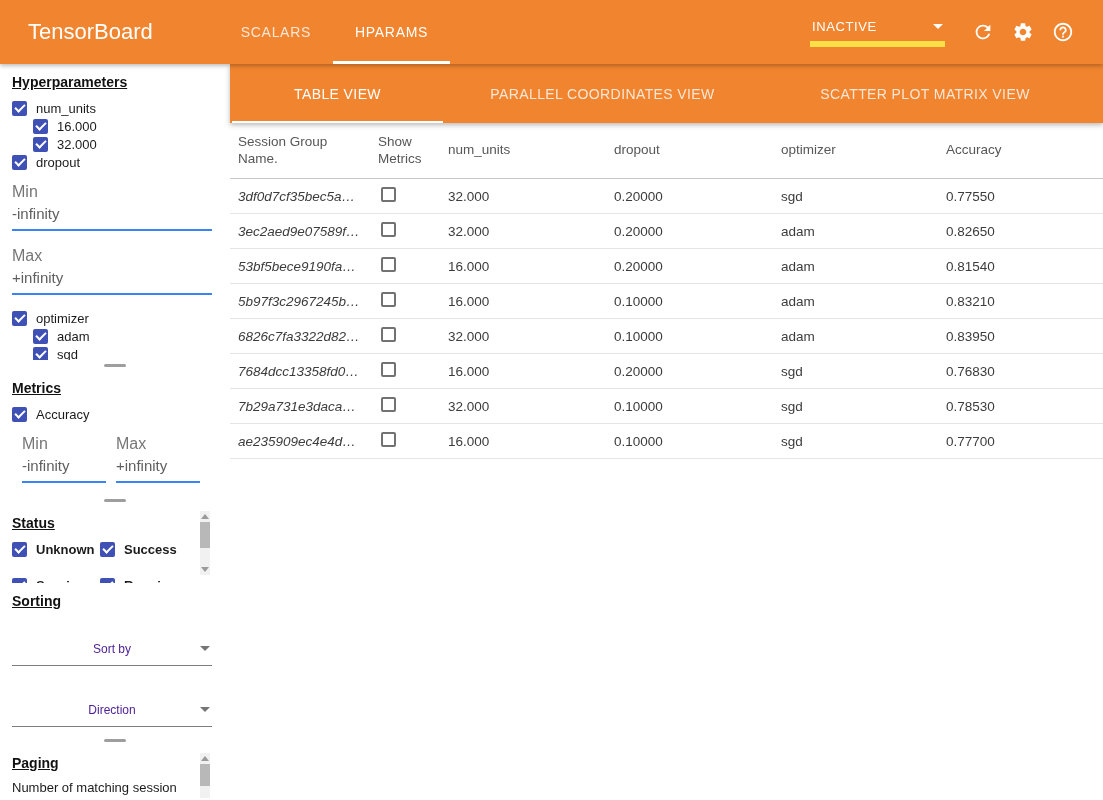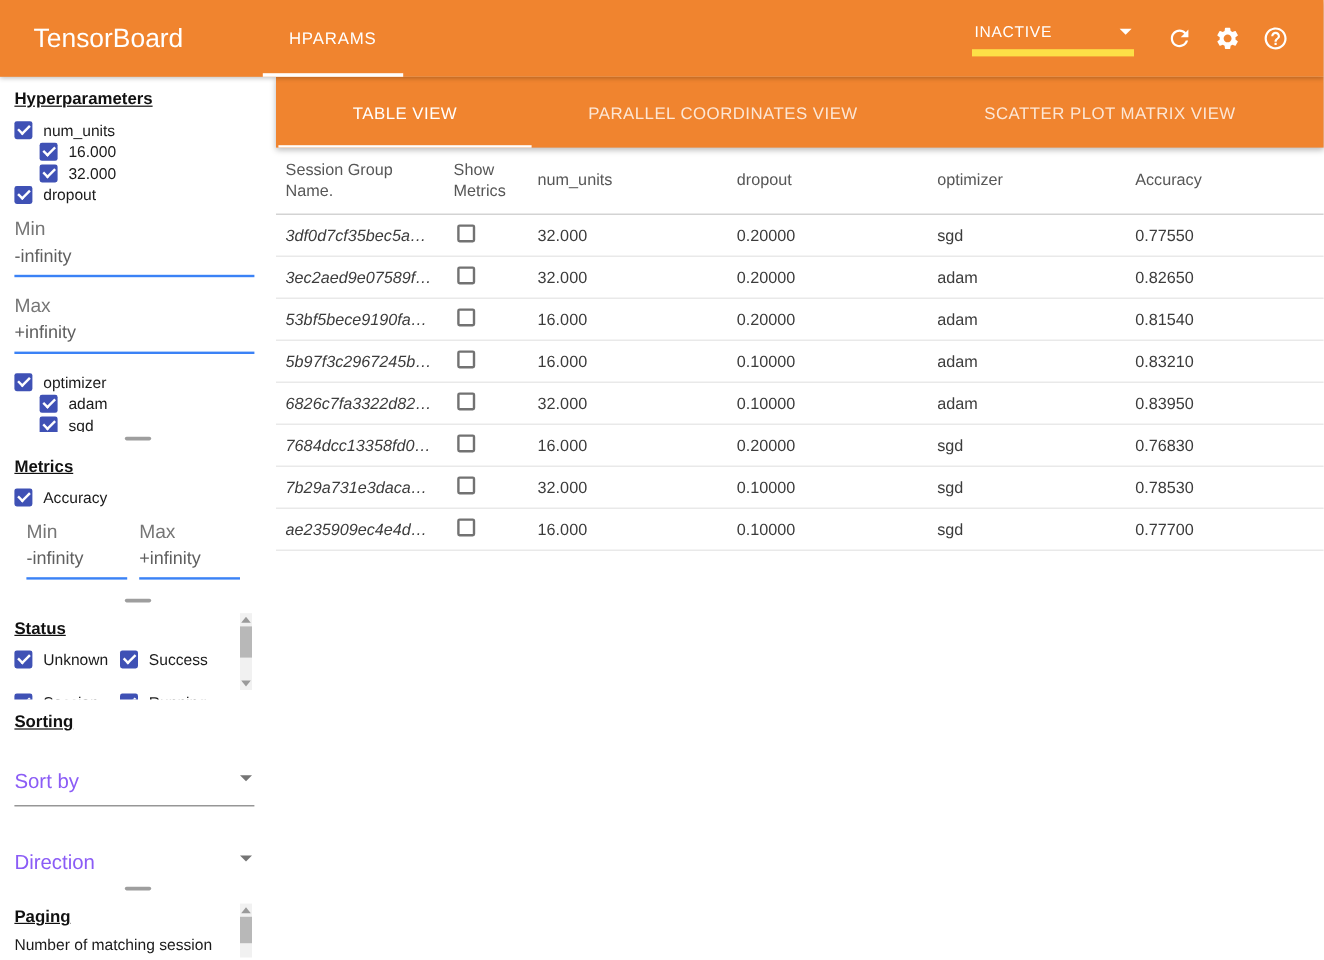--- a/index.html
+++ b/index.html
@@ -88,25 +88,25 @@
     padding: 3px 0 7px 0; font-family: inherit;
   }
   .minmax-pair { display: flex; margin-left: 10px; margin-top: 12px; }
   .minmax-pair .field { margin-top: 0; }
   .minmax-pair .field + .field { margin-left: 10px; }
   .minmax-pair .uinput { width: 84px; }
 
   .splitter { height: 10px; display: flex; align-items: center; justify-content: center; cursor: row-resize; }
   .splitter::after { content: ''; width: 22px; height: 3px; background: #9e9e9e; border-radius: 2px; }
 
-  .status-grid { display: grid; grid-template-columns: 88px auto; row-gap: 18px; }
+  .status-grid { display: grid; grid-template-columns: 88px auto; row-gap: 18px; font-weight: bold; }
 
   .select {
     position: relative; width: 200px; border-bottom: 1px solid #7d7d7d;
-    font-size: 17px; color: #8b5cf6; padding: 5px 0 9px 0; cursor: pointer;
+    font-size: 12px; color: #4c1d95; padding: 5px 0 9px 0; cursor: pointer; text-align: center;
   }
   .select.first { margin-top: 28px; }
   .select.second { margin-top: 32px; }
   .sel-arrow {
     position: absolute; right: 2px; top: 9px; width: 0; height: 0;
     border-left: 5px solid transparent; border-right: 5px solid transparent;
     border-top: 5px solid #757575;
   }
   .paging-text { font-size: 13px; color: #1b1b1b; width: 188px; line-height: 1.28; margin-top: 8px; }
 
@@ -154,20 +154,21 @@
     width: 15px; height: 15px; display: inline-block; margin-left: 3px;
     border: 2px solid #727272; border-radius: 2px; background: #fff; cursor: pointer;
   }
 </style>
 </head>
 <body>
 
 <header class="header">
   <div class="brand">TensorBoard</div>
   <nav class="header-tabs">
+    <div class="htab">SCALARS</div>
     <div class="htab active">HPARAMS</div>
   </nav>
   <div class="header-right">
     <div class="status-select">
       <span>INACTIVE</span>
       <span class="dd-arrow-white"></span>
     </div>
     <button class="icon-btn">
       <svg width="22" height="22" viewBox="0 0 24 24" fill="#fff">
           <path d="M17.65 6.35C16.2 4.9 14.21 4 12 4c-4.42 0-7.99 3.58-8 8s3.57 8 8 8c3.73 0 6.84-2.55 7.73-6h-2.08c-.82 2.33-3.04 4-5.65 4-3.31 0-6-2.69-6-6s2.69-6 6-6c1.66 0 3.14.69 4.22 1.78L13 11h7V4l-2.35 2.35z"></path>

